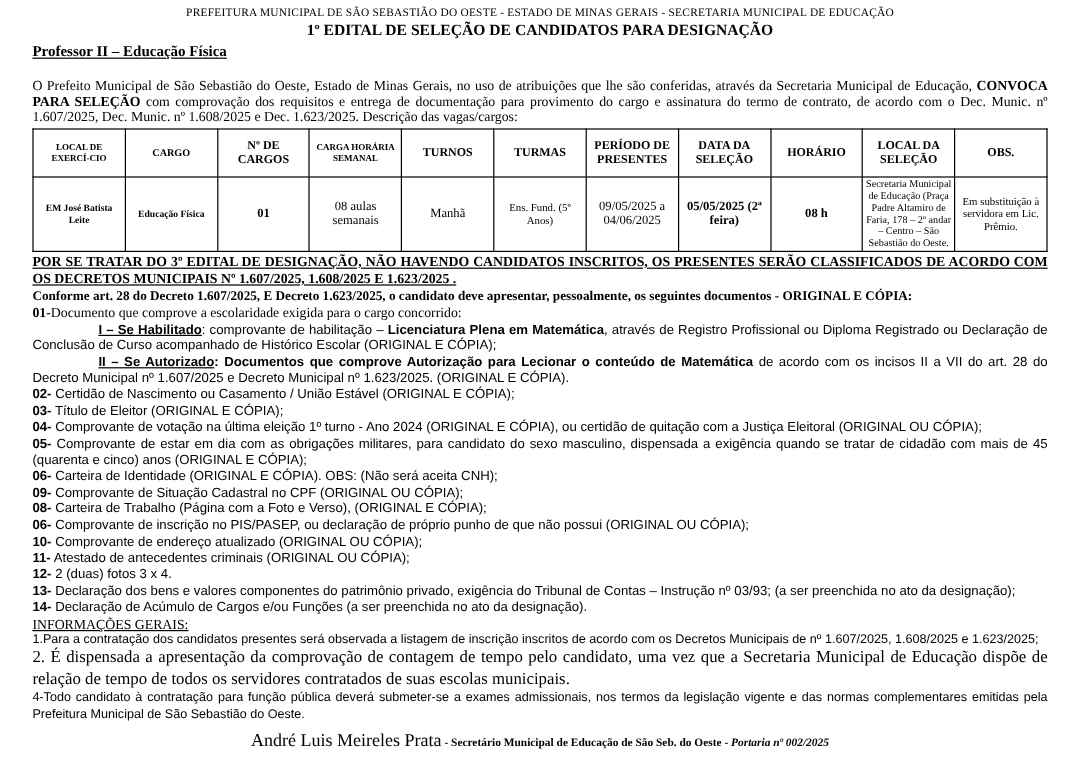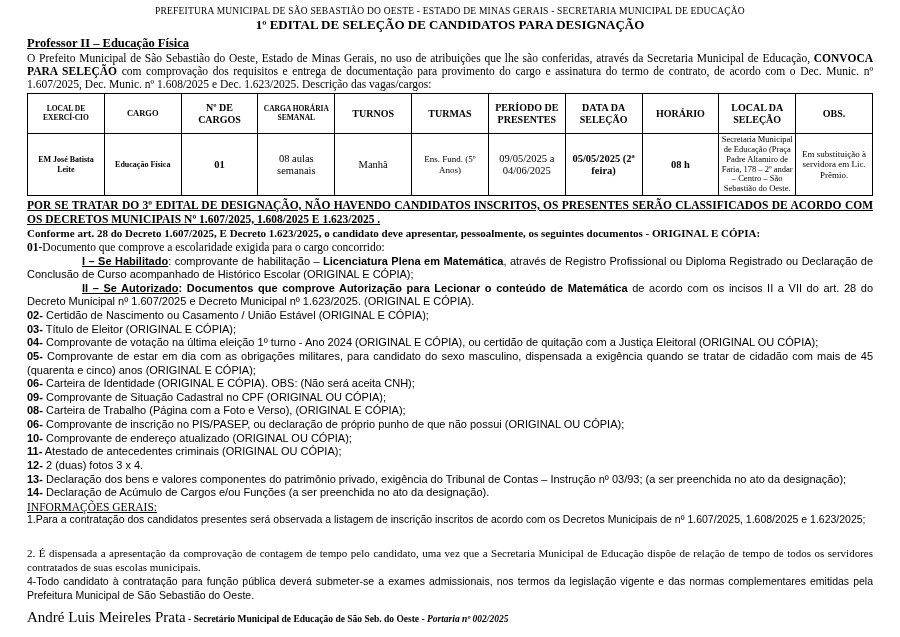--- a/index.html
+++ b/index.html
@@ -9,21 +9,21 @@
   .b { font-weight:bold; }
   .u { text-decoration:underline; }
   .i { font-style:italic; }
   .page { padding:6px 27px 0 27px; width:846px; }
 
   .header-line1 { text-align:center; font-size:9.5px; letter-spacing:0.2px; }
   .header-line2 { text-align:center; font-size:13px; font-weight:bold; margin-top:1px; }
   .position-title { font-size:12.5px; font-weight:bold; text-decoration:underline; margin-top:3px; }
 
   p { margin:0; }
-  .intro { font-size:11.5px; line-height:1.14; text-align:justify; margin-top:1px; }
+  .intro { font-size:11.5px; line-height:1.14; text-align:justify; margin-top:15px; }
 
   table.vagas { border-collapse:collapse; table-layout:fixed; width:846px; margin-top:2px;border-radius:17px; }
   table.vagas th, table.vagas td { border:1px solid #000; text-align:center; vertical-align:middle; padding:1px 2px; overflow:hidden; }
   table.vagas thead tr { height:40px; }
   table.vagas tbody tr { height:56px; }
   th { font-weight:bold; font-size:10px; line-height:1.15; font-family:"Liberation Serif", serif; }
   td { font-size:10.5px; line-height:1.15; font-family:"Liberation Serif", serif; }
   .th-xs { font-size:7.5px; }
   .th-s  { font-size:8.5px; }
   .td-xs { font-size:8px;  font-weight:bold; }
@@ -31,23 +31,23 @@
   .td-b  { font-weight:bold; }
   .td-loc { font-size:8.5px; }
 
   .notice { font-size:11.5px; font-weight:bold; text-decoration:underline; text-align:justify; line-height:1.2; margin-top:3px; }
   .conforme { font-size:11px; font-weight:bold; line-height:1.25; }
   .doc-item { font-size:11px; line-height:1.24; text-align:justify; }
   .doc-item.serif { font-size:11.5px; }
   .sub-item { font-size:11px; line-height:1.24; text-align:justify; text-indent:55px; }
   .info-title { font-size:11.5px; text-decoration:underline; margin-top:1px; }
   .info-item { font-size:10.5px; line-height:1.3; text-align:justify; }
-  .info-item.serif { font-size:11px; line-height:1.25;margin-top:21px; }
+  .info-item.serif { font-size:14px; line-height:1.25; }
 
-  .signature { text-align:left; margin-top:6px; }
+  .signature { text-align:center; margin-top:6px; }
   .sig-name { font-family:"Liberation Serif", serif; font-size:15px; }
   .sig-role { font-family:"Liberation Serif", serif; font-size:9.5px; font-weight:bold; }
 </style>
 </head>
 <body>
 
 <div class="page">
 
   <div class="header-line1 serif">PREFEITURA MUNICIPAL DE SÃO SEBASTIÃO DO OESTE - ESTADO DE MINAS GERAIS - SECRETARIA MUNICIPAL DE EDUCAÇÃO</div>
   <div class="header-line2 serif">1º EDITAL DE SELEÇÃO DE CANDIDATOS PARA DESIGNAÇÃO</div>

